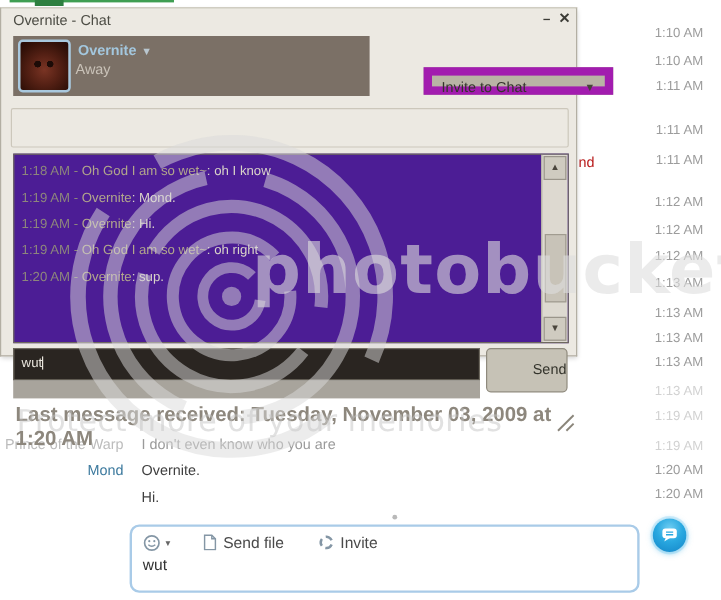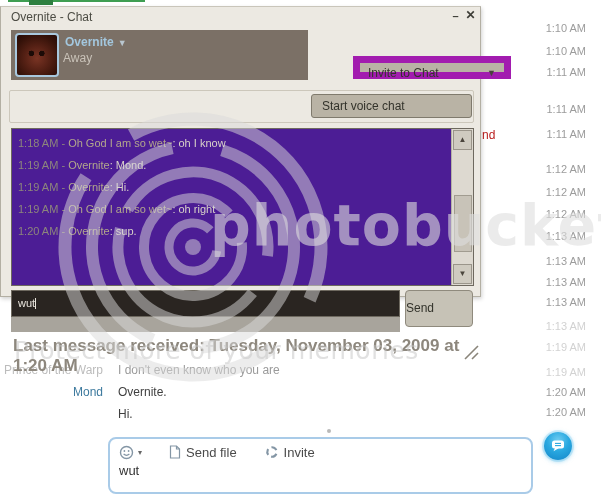--- a/index.html
+++ b/index.html
@@ -85,21 +85,21 @@
   #sb-up { top:1px; } #sb-down { bottom:1px; }
   #sb-thumb { position:absolute; left:2px; top:66px; width:18px; height:57px;
               background:#c8c3b8; border:1px solid #a19c90; cursor:grab; }
 
   #msg-input { left:10px; top:283px; width:389px; height:27px; background:#2a2521;
                border:1px solid #6e695f; color:#e9e5dd; font-size:11px; padding:6px 6px; cursor:text; }
   .caret { display:inline-block; width:1px; height:11px; background:#e9e5dd; vertical-align:-2px; }
   #input-strip { left:10px; top:310px; width:389px; height:15px; background:#a8a49c; }
   #send-btn { left:404px; top:283px; width:68px; height:37px; background:#c6c2b6;
               border:1px solid #8f8a7d; border-radius:4px; font-size:12px; color:#33332b;
-              text-align:left; line-height:35px; cursor:pointer; }
+              text-align:right; line-height:35px; cursor:pointer; }
   #status-line { left:12px; top:329px; font-size:17px; font-weight:bold; color:#8d877d; }
   #resize-grip { left:458px; top:336px; width:20px; height:17px; cursor:nwse-resize; }
 
   
   #watermark { left:0; top:0; width:601px; height:500px; pointer-events:none; z-index:50; }
   #wm-brand { position:absolute; left:210px; top:192px; font-family:"DejaVu Sans", sans-serif;
       font-weight:bold; font-size:57px; letter-spacing:1px; color:rgba(222,222,222,0.60); }
   #wm-tagline { position:absolute; left:14px; top:336px; font-family:"DejaVu Sans", sans-serif;
       font-size:25px; letter-spacing:0.5px; color:rgba(195,195,195,0.50); }
   svg { display:block; }
@@ -199,23 +199,20 @@
     </div>
     <div class="abs" id="user-status">Away</div>
   </div>
 
   <div class="abs" id="invite-select">
     <span>Invite to Chat</span>
     <span id="invite-caret">▼</span>
   </div>
 
   <div class="abs" id="voice-groupbox"></div>
-  <div class="abs" id="voice-btn">
-    <span>Start voice chat</span>
-  </div>
 
   <div class="abs" id="chat-log">
     <div id="chat-log-lines">
         <div class="log-line"><span class="log-time">1:18 AM - </span><span class="log-name">Oh God I am so wet~</span><span class="log-text">: oh I know</span></div>
         <div class="log-line"><span class="log-time">1:19 AM - </span><span class="log-name">Overnite</span><span class="log-text">: Mond.</span></div>
         <div class="log-line"><span class="log-time">1:19 AM - </span><span class="log-name">Overnite</span><span class="log-text">: Hi.</span></div>
         <div class="log-line"><span class="log-time">1:19 AM - </span><span class="log-name">Oh God I am so wet~</span><span class="log-text">: oh right</span></div>
         <div class="log-line"><span class="log-time">1:20 AM - </span><span class="log-name">Overnite</span><span class="log-text">: sup.</span></div>
       </div>
     <div id="log-scrollbar">

